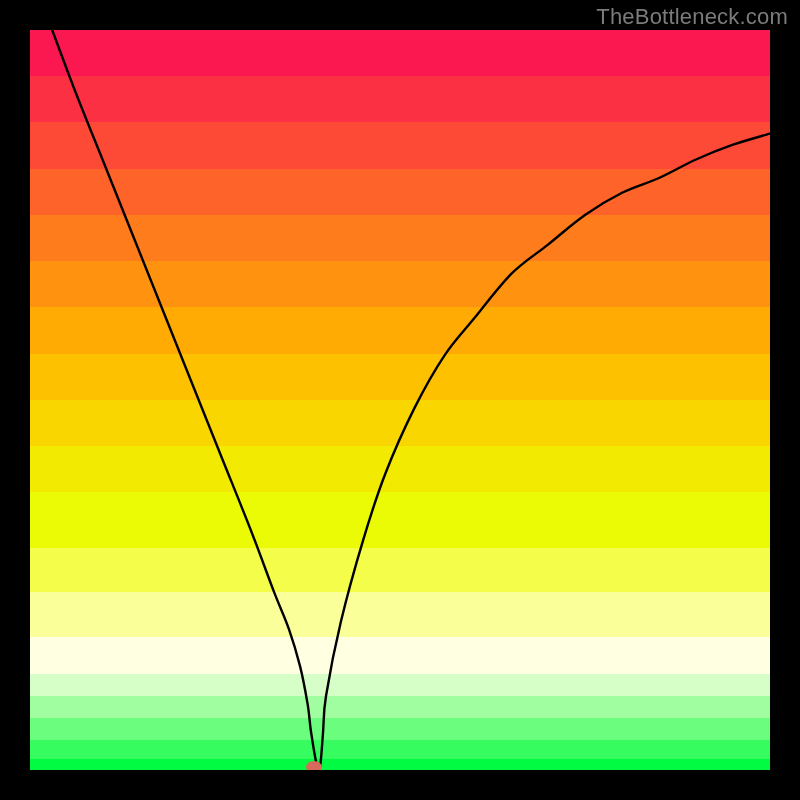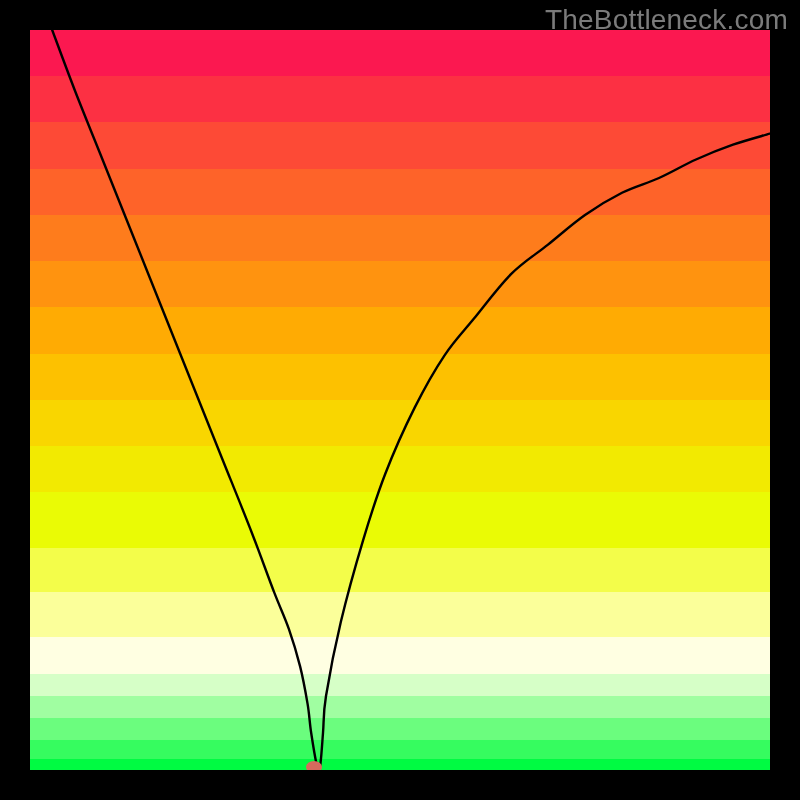--- a/index.html
+++ b/index.html
@@ -15,21 +15,21 @@
     position: relative;
     width: 800px;
     height: 800px;
     background: #000;
   }
   .watermark {
     position: absolute;
     top: 4px;
     right: 12px;
     color: #7b7b7b;
-    font-size: 28px;
+    font-size: 22px;
     font-weight: 500;
     letter-spacing: 0.2px;
     z-index: 10;
   }
   .plot-area {
     position: absolute;
     left: 30px;
     top: 30px;
     width: 740px;
     height: 740px;

